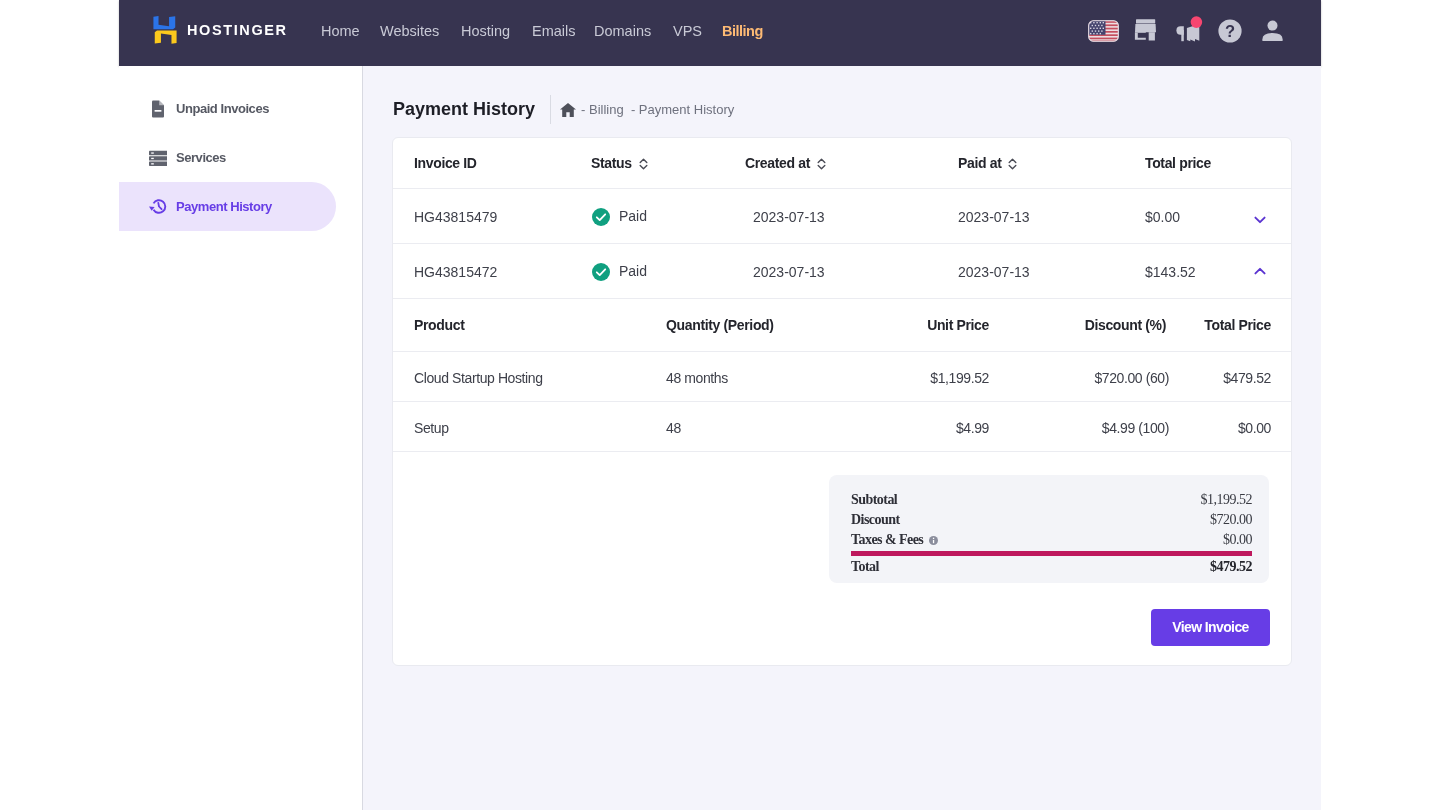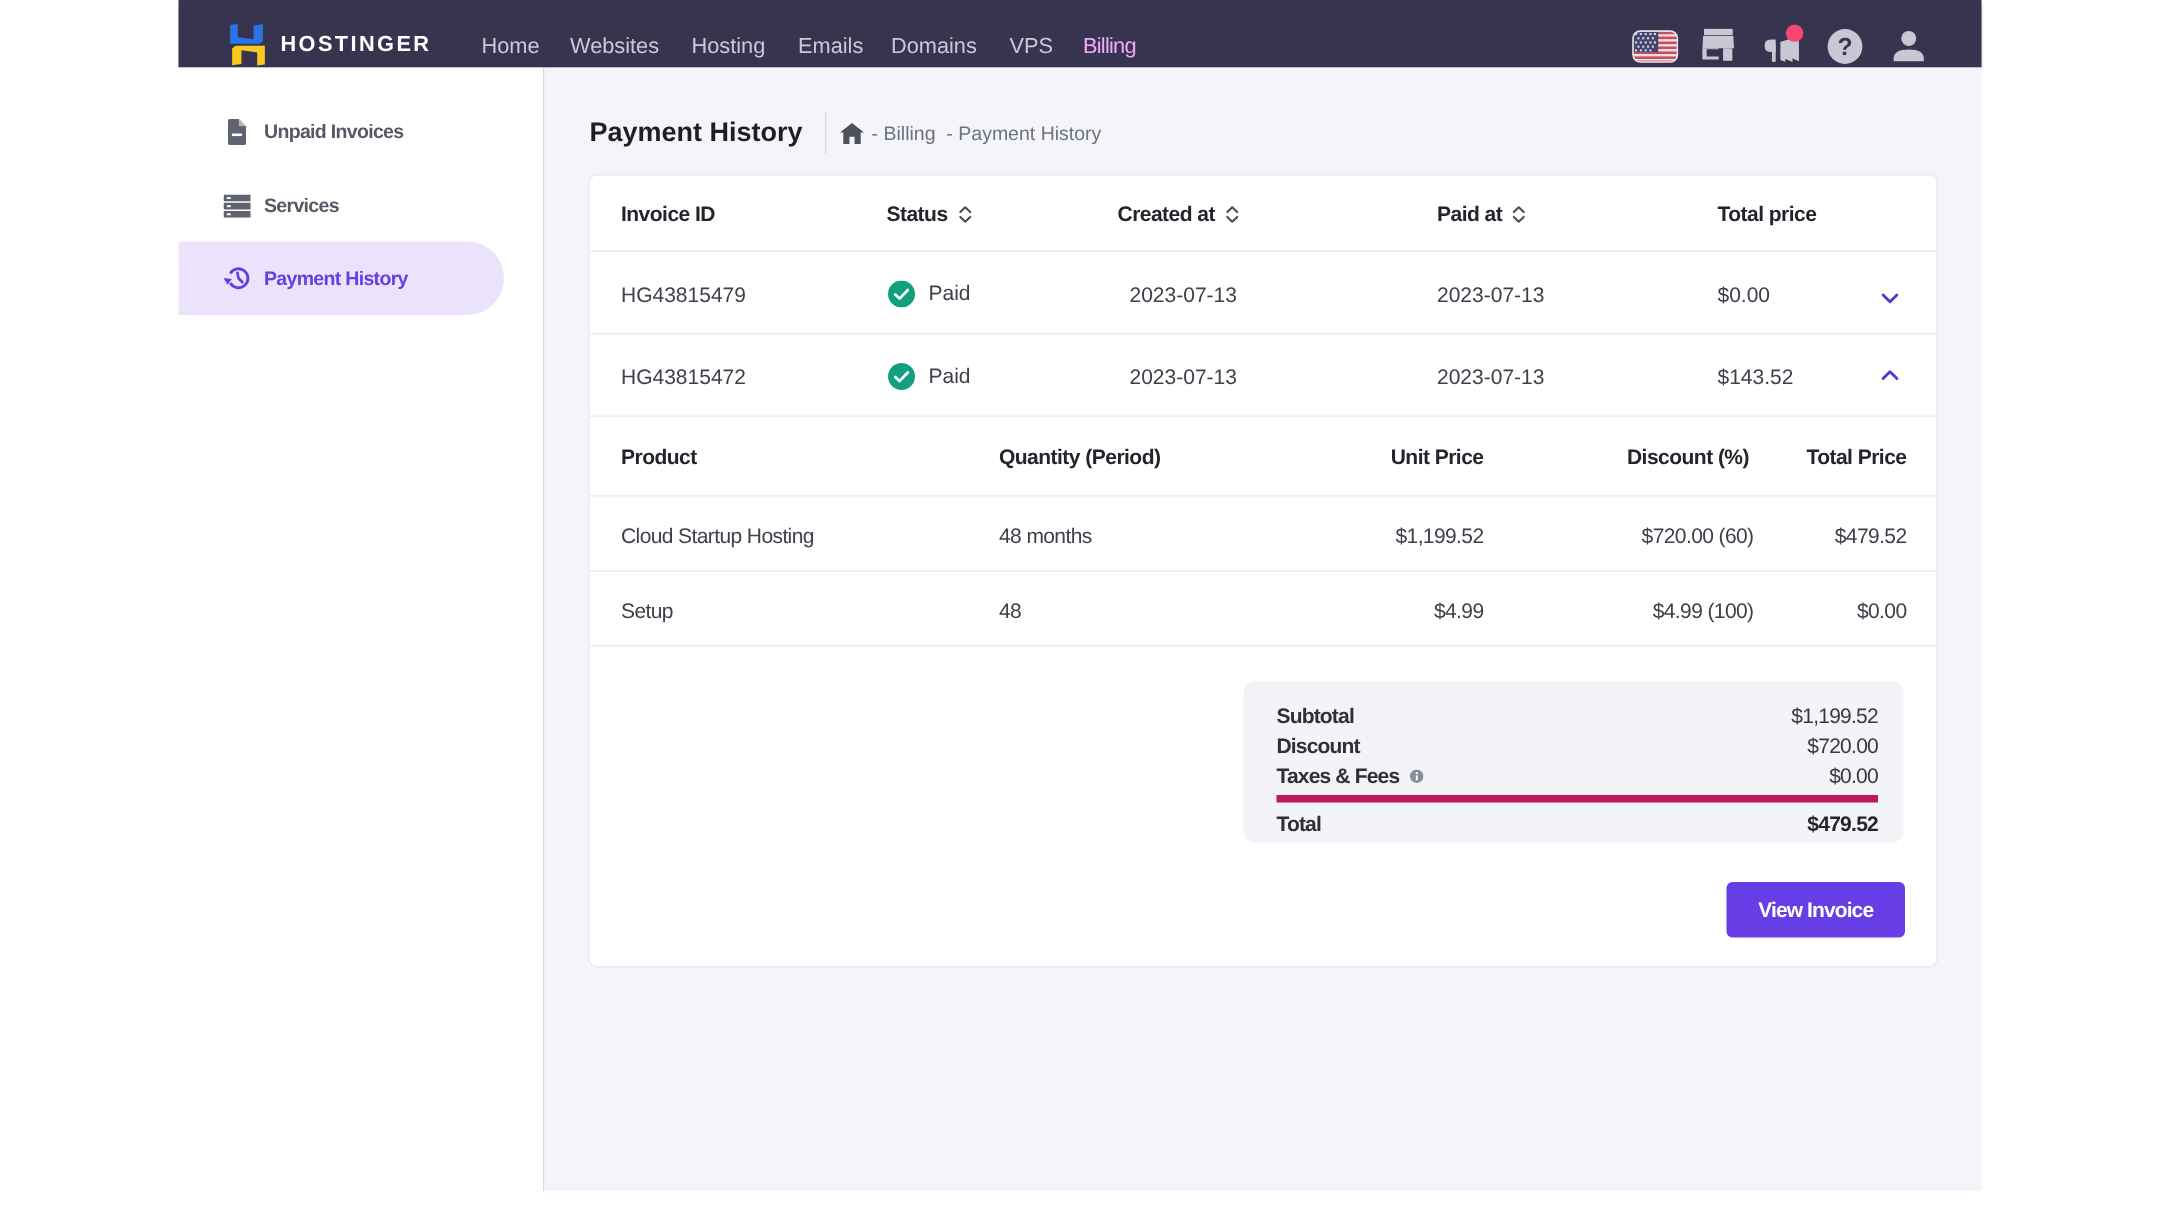--- a/index.html
+++ b/index.html
@@ -1,20 +1,20 @@
 <!DOCTYPE html>
 <html><head>
 <meta charset="utf-8">
 <style>
 * { margin:0; padding:0; box-sizing:border-box; }
 body { background:#ffffff; font-family:"Liberation Sans", sans-serif; width:1440px; height:810px; overflow:hidden; }
 .app { width:1202px; margin:0 auto; position:relative; height:810px; }
-.topbar { height:45px; background:#373450; position:relative; box-shadow:0 1px 2px rgba(0,0,0,.25);padding-left:21px; }
+.topbar { height:66px; background:#373450; position:relative; box-shadow:0 1px 2px rgba(0,0,0,.25);padding-left:21px; }
 .navitem { position:absolute; top:0; height:61px; line-height:63px; font-size:14.5px; color:#C9CAD6; }
-.navitem.active { color:#f0abfc; font-weight:normal; letter-spacing:-0.5px; }
+.navitem.active { color:#fdba74; font-weight:bold; letter-spacing:-0.5px; }
 .logotext { position:absolute; left:68px; top:22px; color:#fff; font-weight:bold; font-size:14.5px; letter-spacing:1.6px; }
 .layout { display:flex; height:749px; }
 .sidebar { width:244px; background:#FFFFFF; border-right:1px solid #D8D9E1; position:relative; padding-top:18px; }
 .sideitem { position:relative; height:49px; display:flex; align-items:center; font-size:13px; letter-spacing:-0.45px; font-weight:bold; color:#565963; }
 .sideitem .sicon { position:absolute; left:30px; width:18px; height:18px; }
 .sideitem .slabel { position:absolute; left:57px; }
 .sideitem.active { background:#EBE3FC; border-radius:0 25px 25px 0; width:217px; color:#673DE6; }
 .content { flex:1; background:#F4F4FB; position:relative; }
 .pagehead { position:absolute; left:30px; top:29px; display:flex; align-items:center; }
 .pagetitle { font-size:18px; font-weight:bold; color:#1D1E26; }
@@ -32,21 +32,21 @@
 .drow .cell { letter-spacing:-0.4px; }
 .cell { position:absolute; top:calc(50% + 1px); transform:translateY(-50%); font-size:14px; color:#3E404A; white-space:nowrap; }
 .cell.r { transform:translate(-100%,-50%); }
 .thead .cell, .dhead .cell { top:50%; }
 .sorticon { display:inline-block; vertical-align:-2px; margin-left:7px; }
 .paid { display:flex; align-items:flex-start; }
 .paid span { margin-left:9px; }
 .chev { position:absolute; left:861px; top:50%; transform:translateY(-50%); }
 .sumwrap { height:132px; position:relative; }
 .sumbox { position:absolute; right:22px; top:23px; width:440px; height:108px; background:#F3F4F8; border-radius:8px; padding:15px 17px 0 22px; font-size:14px; }
-.sumrow { display:flex; justify-content:space-between; height:20px; align-items:flex-start; color:#2E2F37; }
+.sumrow { display:flex; justify-content:space-between; height:20px; align-items:center; color:#2E2F37;font-family:Liberation Serif, serif; }
 .sumrow .lbl { font-weight:bold; display:flex; align-items:center; letter-spacing:-0.55px; }
 .sumrow .val { color:#383A42; letter-spacing:-0.5px; }
 .sumline { border-top:5px solid #be185d; margin-top:1px; padding-top:6px; }
 .btnwrap { height:62px; position:relative; }
 .btn { position:absolute; right:21px; top:25px; width:119px; height:37px; background:#673DE6; color:#fff; border-radius:4px; font-size:14px; font-weight:bold; letter-spacing:-0.6px; text-align:center; line-height:37px; }
 </style>
 </head>
 <body>
 <div class="app">
   <div class="topbar">

